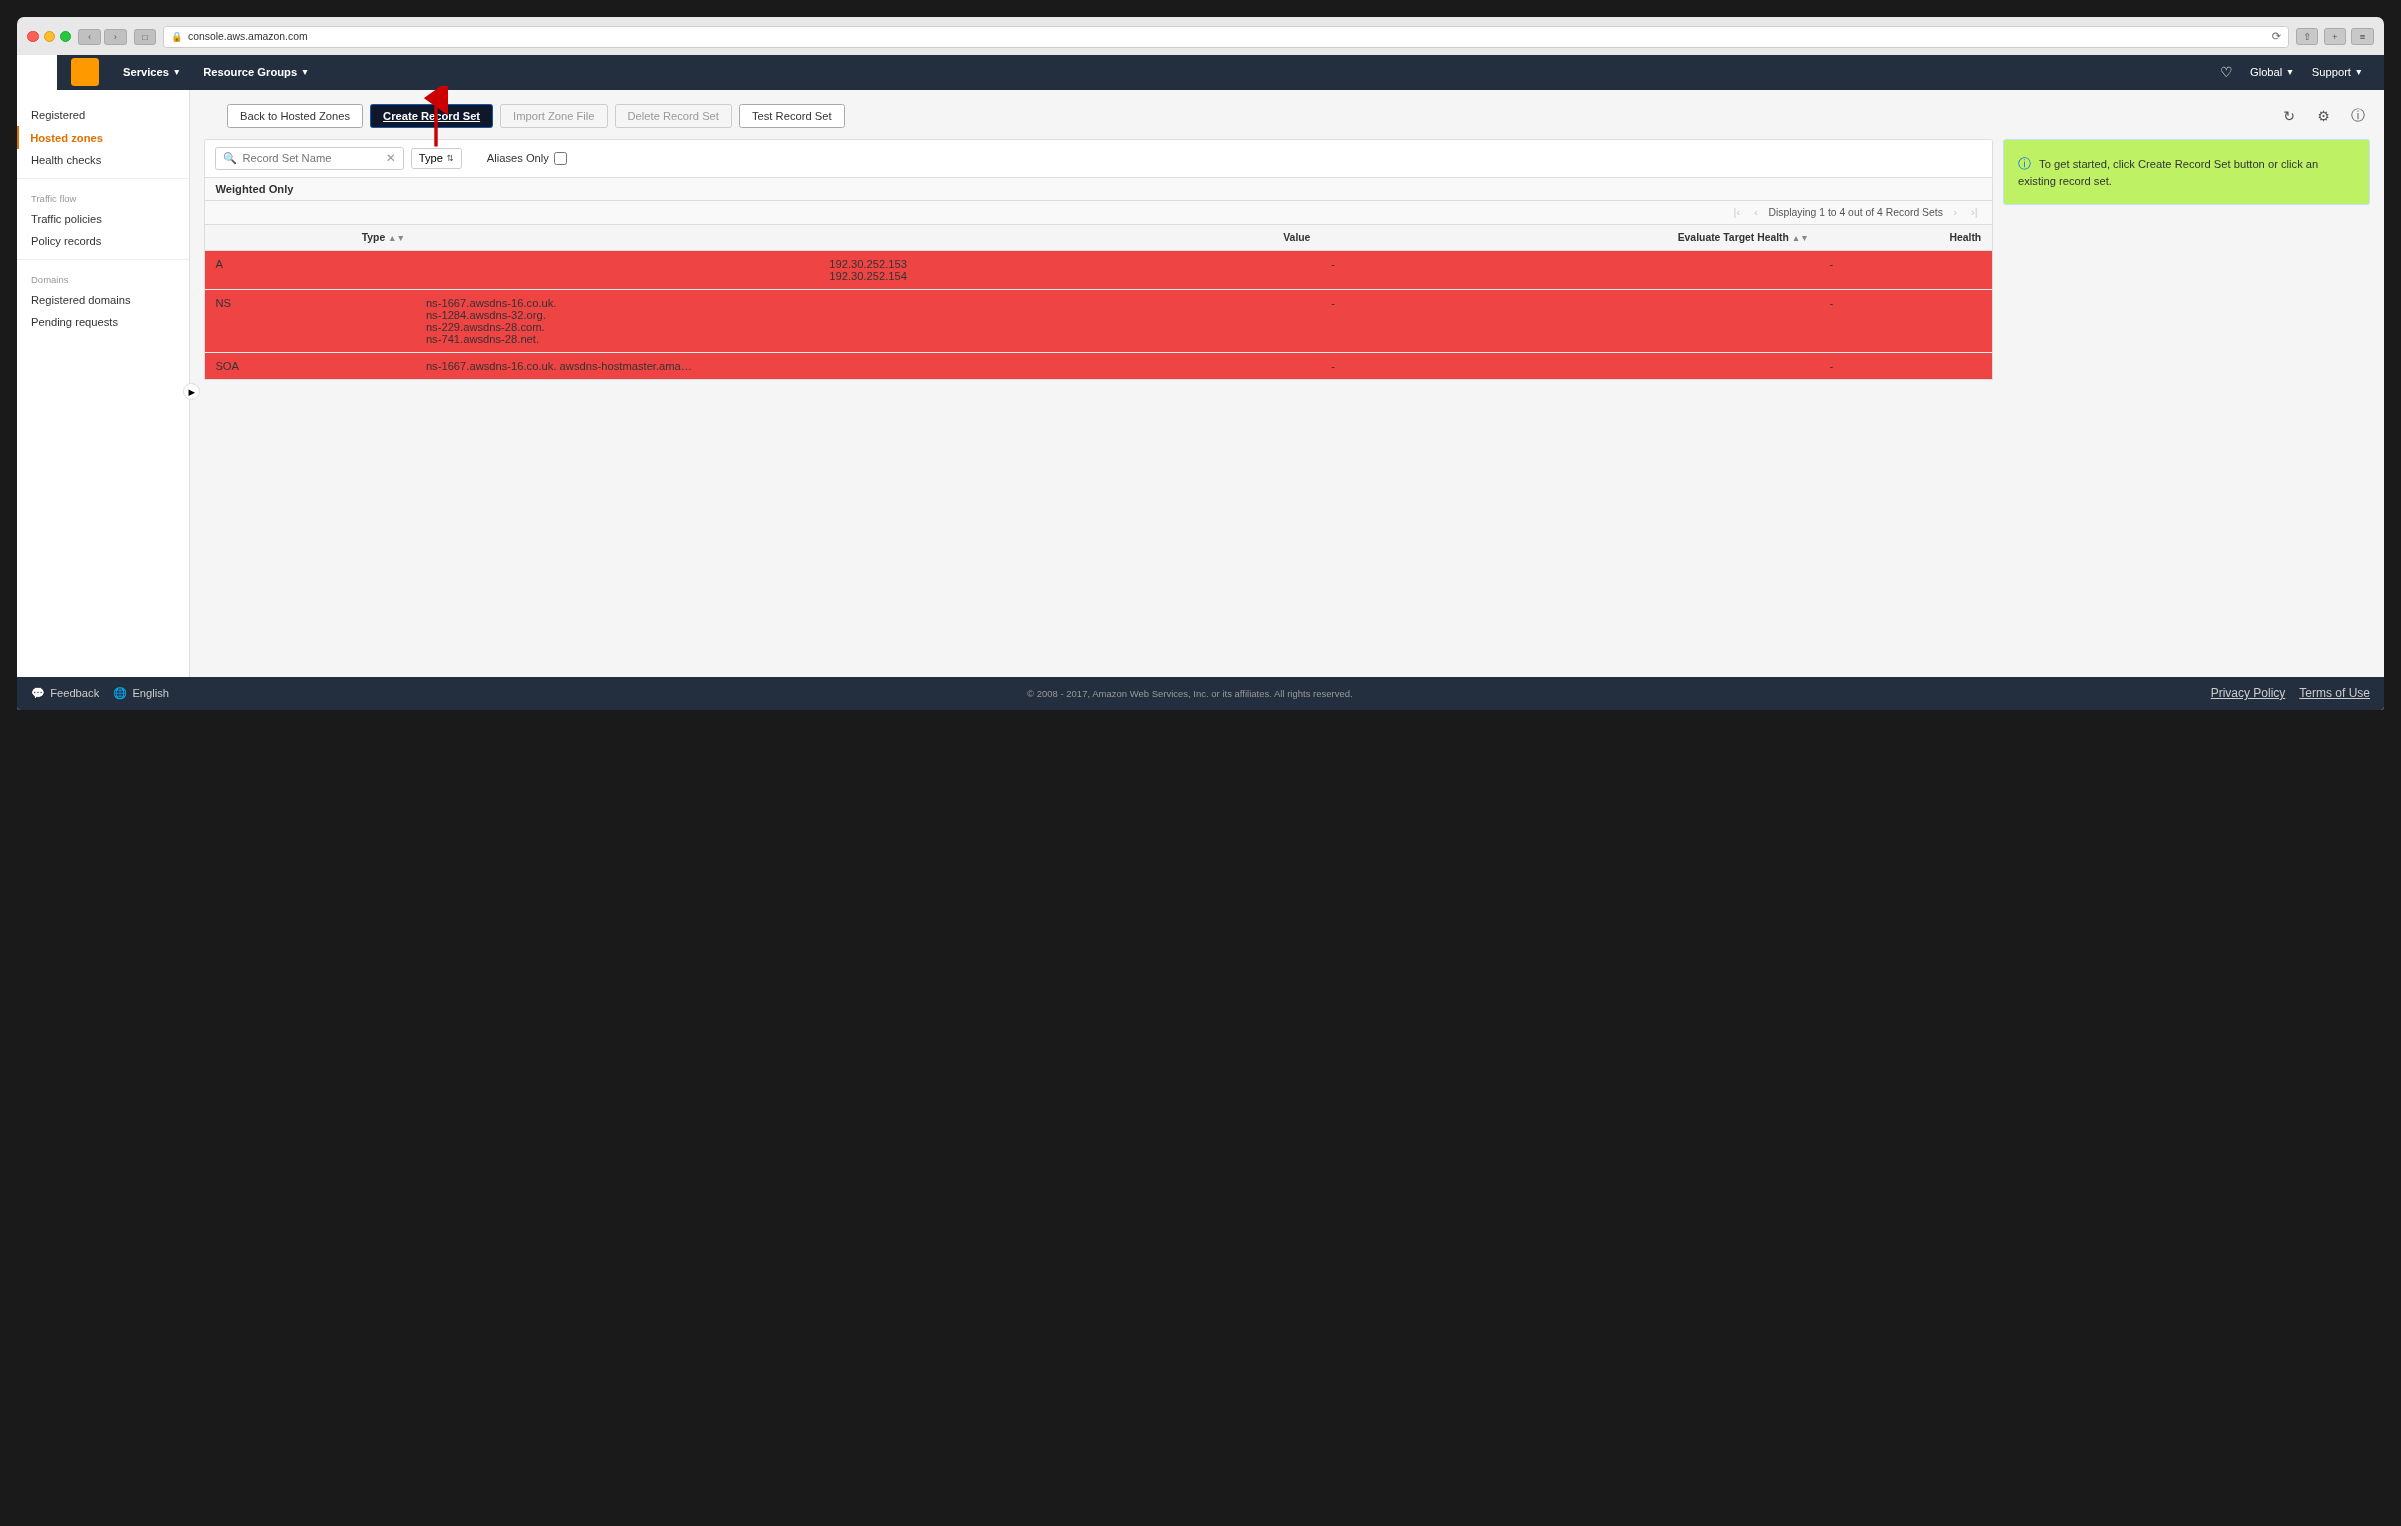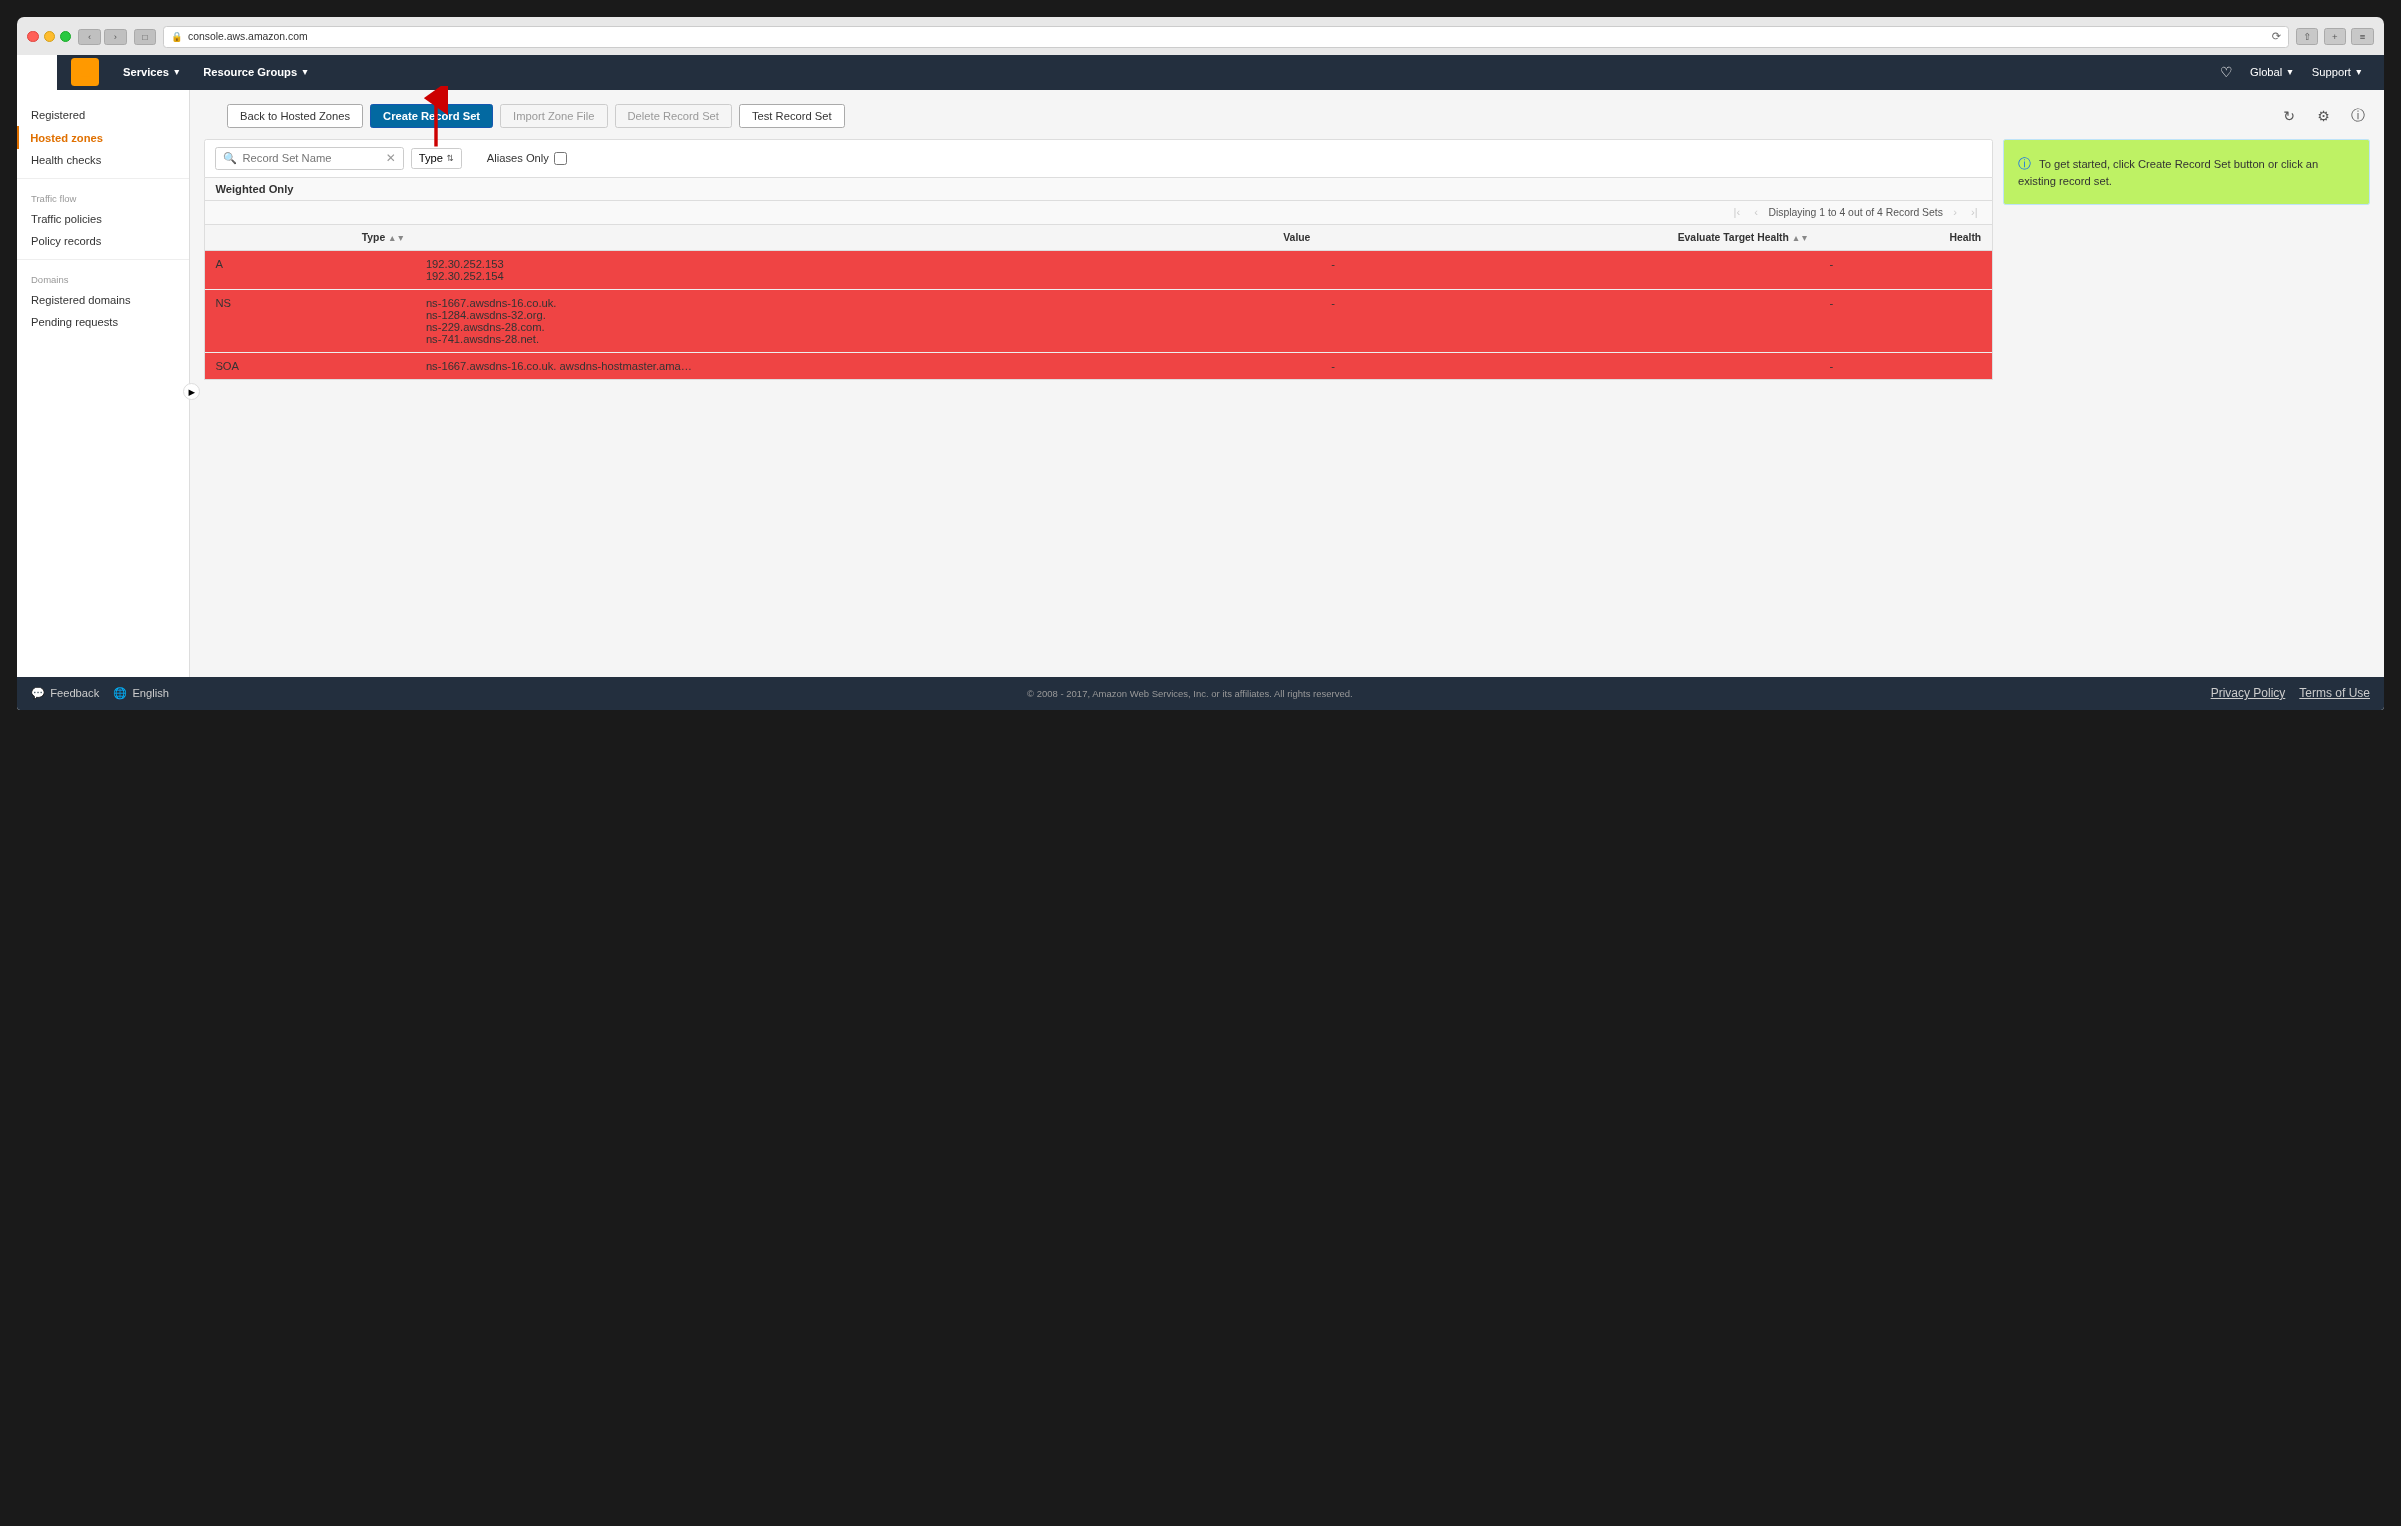--- a/index.html
+++ b/index.html
@@ -169,24 +169,25 @@
       cursor: pointer;
       border: 0.9px solid;
       white-space: nowrap;
     }
     .btn-default {
       background: white;
       border-color: #aaa;
       color: #333;
     }
     .btn-primary {
-      background: #0369a1;
+      background: #0f172a;
       border-color: #1557b0;
       color: white;
       font-weight: 600;
+      text-decoration: underline;
     }
     .btn-disabled {
       background: #f5f5f5;
       border-color: #ccc;
       color: #999;
       cursor: default;
     }
     .toolbar-spacer { flex: 1; }
     .toolbar-icons { display: flex; gap: 10.4px; align-items: center; }
     .toolbar-icon-btn {
@@ -549,21 +550,21 @@
                       <span class="sort-arrow">▲▼</span>
                     </th>
                     <th>
                       <span>Health</span>
                     </th>
                   </tr>
                 </thead>
                 <tbody id="table-body">
                 <tr>
                       <td>A</td>
-                      <td style="white-space: pre-line; max-width: 276px; overflow: hidden; text-overflow: ellipsis;">192.30.252.153
+                      <td style="white-space: pre-line; max-width: 276px; overflow: hidden; text-overflow: ellipsis; text-align: center;">192.30.252.153
 192.30.252.154</td>
                       <td>-</td>
                       <td>-</td>
                     </tr>
                     <tr>
                       <td>NS</td>
                       <td style="white-space: pre-line; max-width: 276px; overflow: hidden; text-overflow: ellipsis;">ns-1667.awsdns-16.co.uk.
 ns-1284.awsdns-32.org.
 ns-229.awsdns-28.com.
 ns-741.awsdns-28.net.</td>

